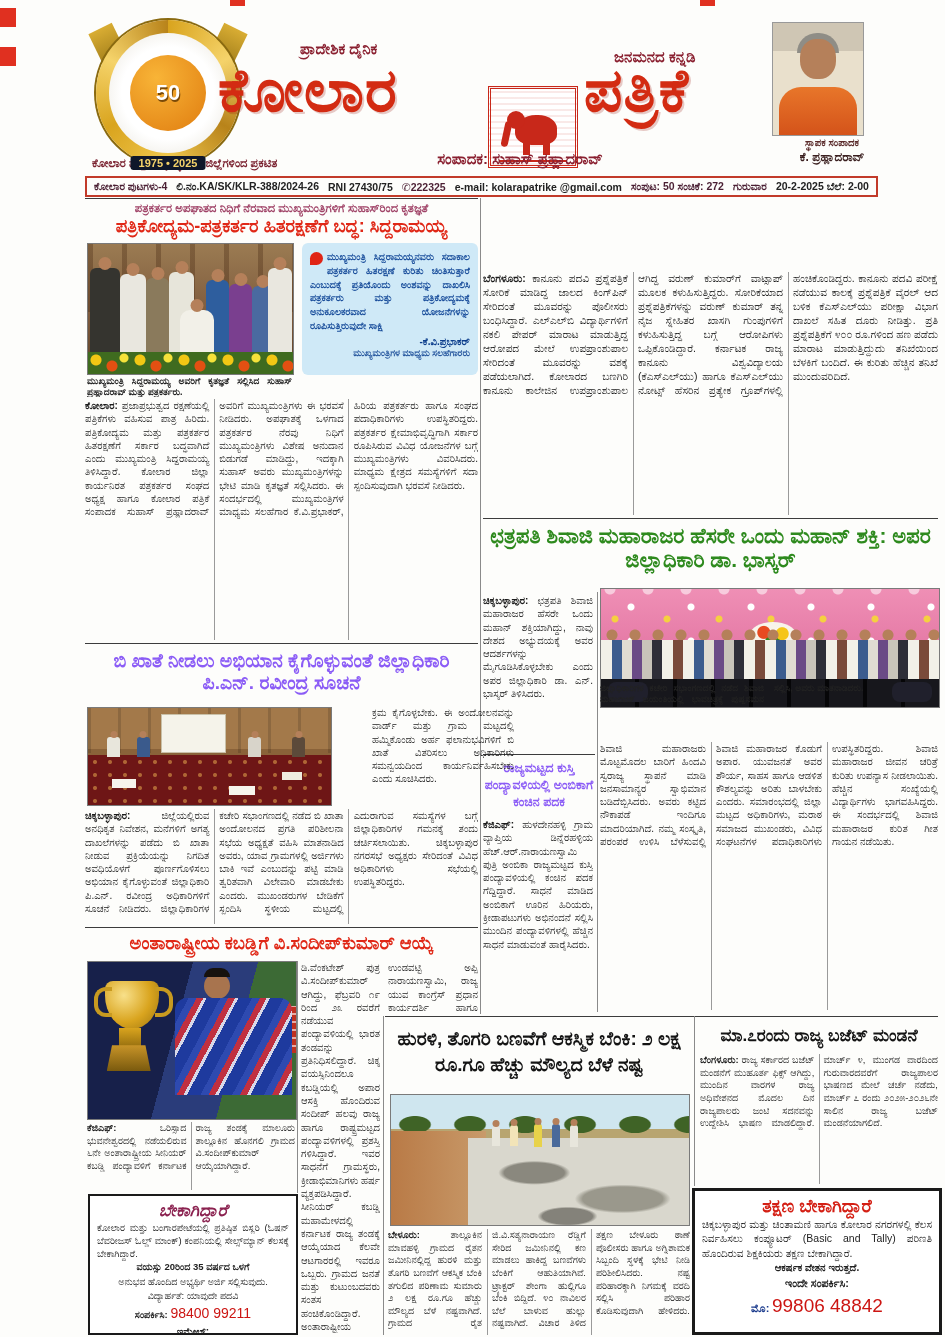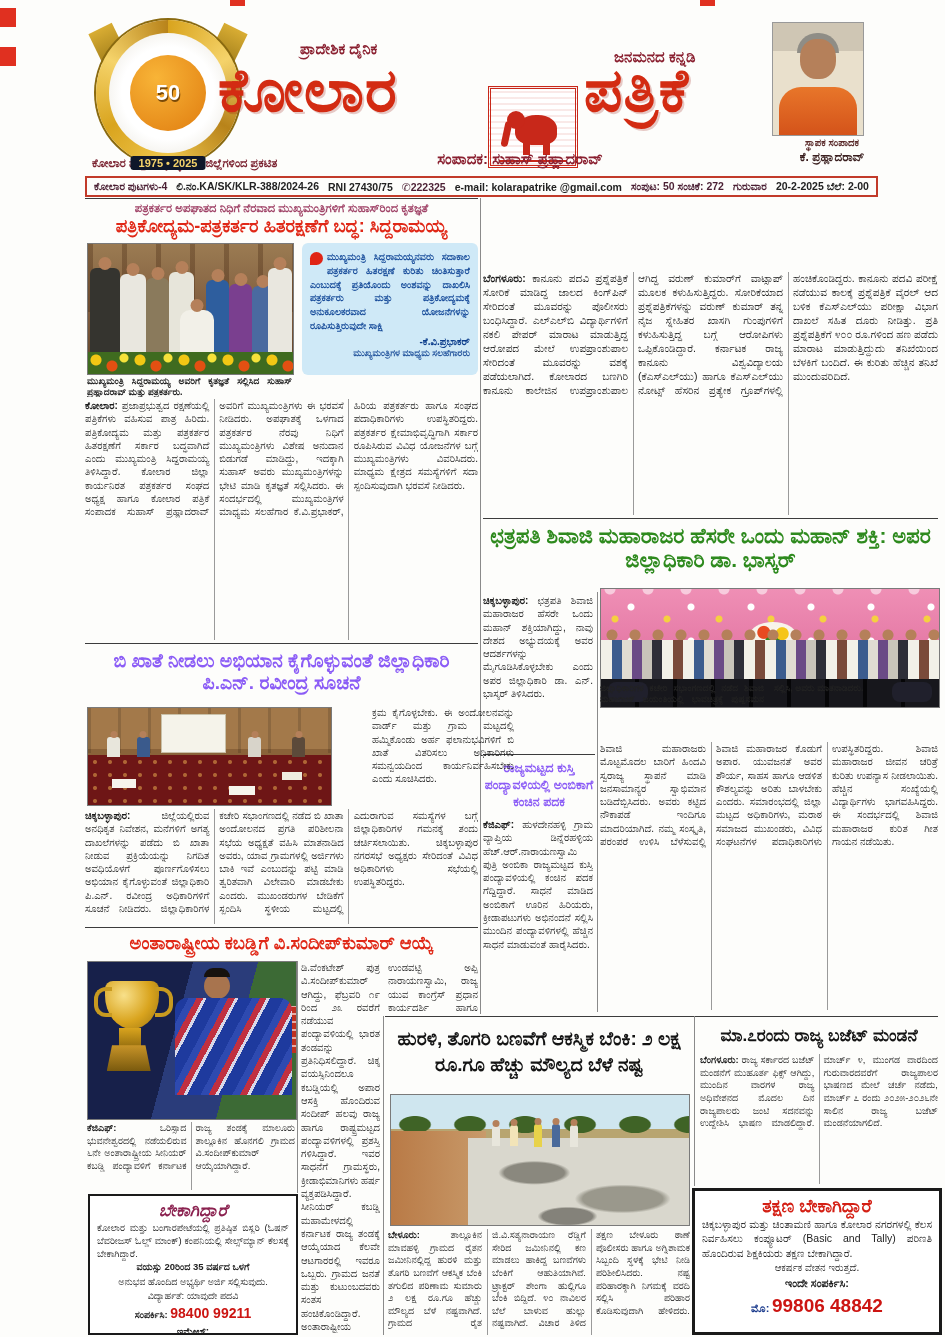--- a/index.html
+++ b/index.html
@@ -50,21 +50,21 @@
   .quotebox{position:absolute;left:302px;top:243px;width:176px;height:132px;background:#cfe9f7;
      border-radius:6px;padding:7px 8px;box-sizing:border-box;overflow:hidden;}
   .qmark{float:left;width:13px;height:13px;background:#e02415;border-radius:50% 50% 50% 0;margin:2px 4px 0 0;}
   .qtext{font-size:9.5px;font-weight:bold;color:#1b4f9c;line-height:1.45;text-align:justify;}
   .qby{font-size:10px;font-weight:bold;color:#0d3e8c;text-align:right;margin-top:3px;}
   .qrole{font-size:9px;font-weight:bold;color:#2a5aa0;text-align:right;line-height:1.3;}
   .adbox{position:absolute;border:2px solid #1a1a1a;background:#fff;box-sizing:border-box;padding:5px 7px;overflow:hidden;}
   .ad-title{font-weight:bold;text-align:center;}
   .ad-body{font-size:9.5px;line-height:1.38;text-align:justify;color:#1c1c1c;}
   .ad-line{font-size:9.5px;font-weight:bold;text-align:center;color:#222;line-height:1.5;}
-  .ad-phone{font-weight:bold;color:#cc1512;text-align:center;}
+  .ad-phone{font-weight:normal;color:#cc1512;text-align:center;}
   
   .fig{position:absolute;border-radius:6px 6px 0 0;}
   .fig::before{content:"";position:absolute;top:-11px;left:50%;transform:translateX(-50%);
      width:13px;height:13px;border-radius:50%;background:#b5805a;}
   .fig-s{position:absolute;border-radius:3px 3px 0 0;}
   .fig-s::before{content:"";position:absolute;top:-6px;left:50%;transform:translateX(-50%);
      width:7px;height:7px;border-radius:50%;background:#b5805a;}
   .flowers{position:absolute;left:0;right:0;bottom:0;height:22px;background-color:#3f6b1f;
      background-image:radial-gradient(circle at 8px 8px,#f2c714 0 5px,transparent 6px),
        radial-gradient(circle at 24px 14px,#e25012 0 5px,transparent 6px),
@@ -299,19 +299,19 @@
 
   <div class="abs hl c-black" style="left:700px;top:1026px;width:238px;font-size:17px;">ಮಾ.೭ರಂದು ರಾಜ್ಯ ಬಜೆಟ್ ಮಂಡನೆ</div>
   <div class="abs body cols2" style="left:700px;top:1054px;width:238px;height:130px;font-size:9.5px;">
     <b class="dl">ಬೆಂಗಳೂರು:</b>
     <span>ರಾಜ್ಯ ಸರ್ಕಾರದ ಬಜೆಟ್ ಮಂಡನೆಗೆ ಮುಹೂರ್ತ ಫಿಕ್ಸ್ ಆಗಿದ್ದು, ಮುಂದಿನ ವಾರಗಳ ರಾಜ್ಯ ಅಧಿವೇಶನದ ಮೊದಲ ದಿನ ರಾಜ್ಯಪಾಲರು ಜಂಟಿ ಸದನವನ್ನು ಉದ್ದೇಶಿಸಿ ಭಾಷಣ ಮಾಡಲಿದ್ದಾರೆ. ಮಾರ್ಚ್ ೪, ಮುಂಗಡ ವಾರದಿಂದ ಗುರುವಾರದವರೆಗೆ ರಾಜ್ಯಪಾಲರ ಭಾಷಣದ ಮೇಲೆ ಚರ್ಚೆ ನಡೆದು, ಮಾರ್ಚ್ ೭ ರಂದು ೨೦೨೫-೨೦೨೬ನೇ ಸಾಲಿನ ರಾಜ್ಯ ಬಜೆಟ್ ಮಂಡನೆಯಾಗಲಿದೆ.</span>
   </div>
 
   <div class="adbox" style="left:692px;top:1188px;width:250px;height:147px;border-width:3px;">
     <div class="ad-title" style="font-size:18px;color:#d42015;">ತಕ್ಷಣ ಬೇಕಾಗಿದ್ದಾರೆ</div>
     <div class="ad-body" style="font-size:10.5px;">ಚಿಕ್ಕಬಳ್ಳಾಪುರ ಮತ್ತು ಚಿಂತಾಮಣಿ ಹಾಗೂ ಕೋಲಾರ ನಗರಗಳಲ್ಲಿ ಕೆಲಸ ನಿರ್ವಹಿಸಲು ಕಂಪ್ಯೂಟರ್ (Basic and Tally) ಪರಿಣತಿ ಹೊಂದಿರುವ ಶಿಕ್ಷಕಿಯರು ತಕ್ಷಣ ಬೇಕಾಗಿದ್ದಾರೆ.</div>
-    <div class="ad-line" style="font-weight:normal;font-size:10px;">ಆಕರ್ಷಕ ವೇತನ ಇರುತ್ತದೆ.</div>
+    <div class="ad-line" style="font-weight:bold;font-size:10px;">ಆಕರ್ಷಕ ವೇತನ ಇರುತ್ತದೆ.</div>
     <div class="ad-line c-maroon" style="font-size:11px;">ಇಂದೇ ಸಂಪರ್ಕಿಸಿ:</div>
     <div class="ad-line"><span style="color:#1a3a8c;font-size:11px;">ಮೊ:</span>
       <span class="ad-phone" style="font-size:19px;">99806 48842</span></div>
   </div>
 
 </div>
 
 </body></html>

